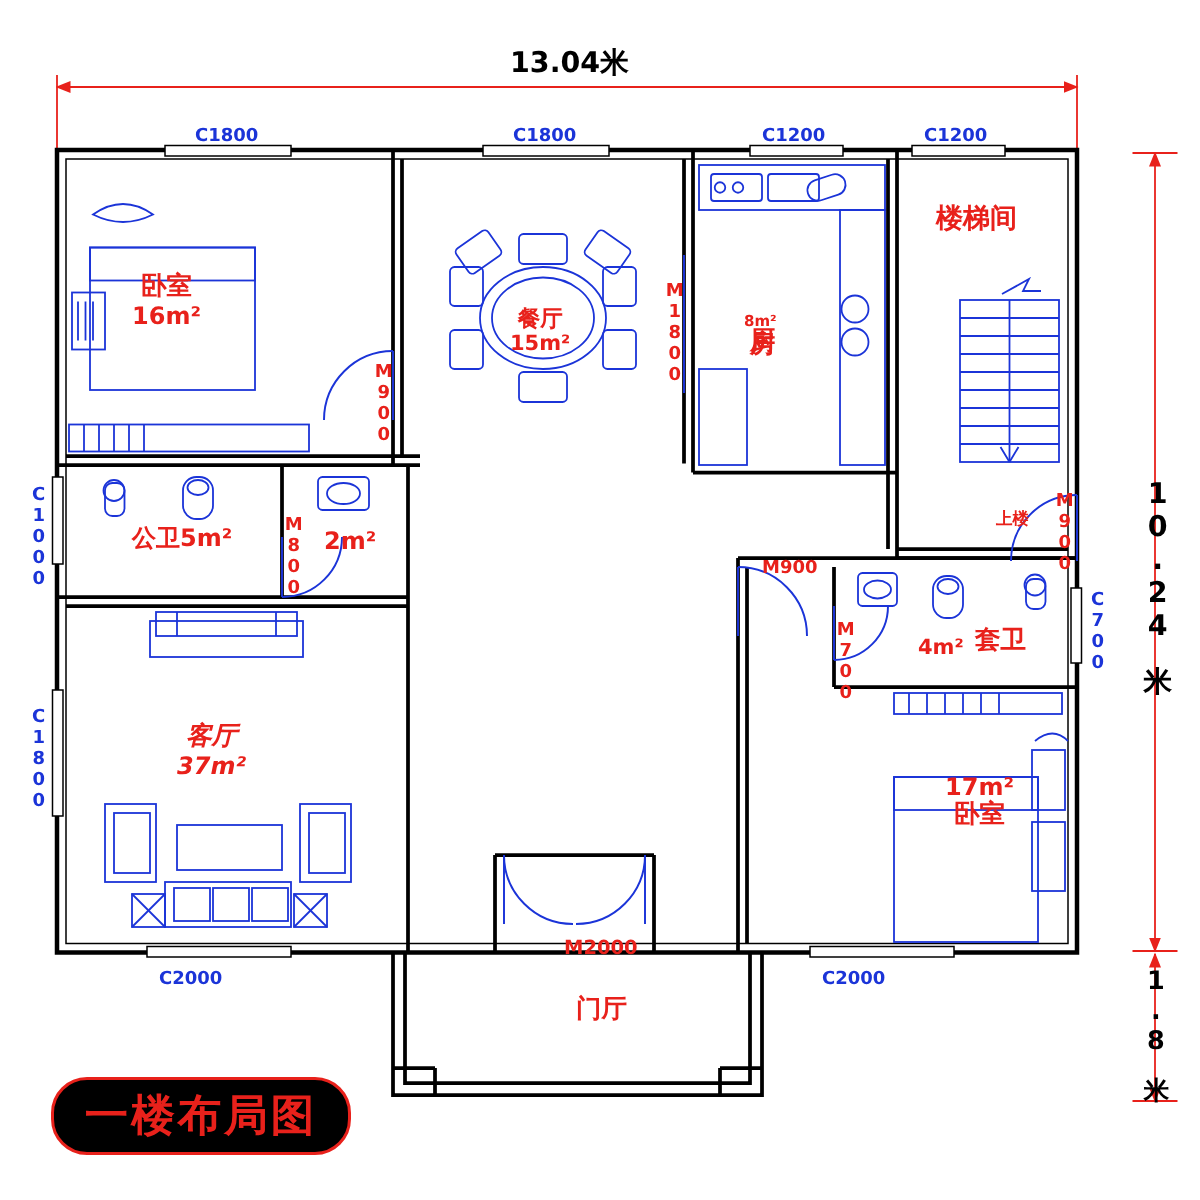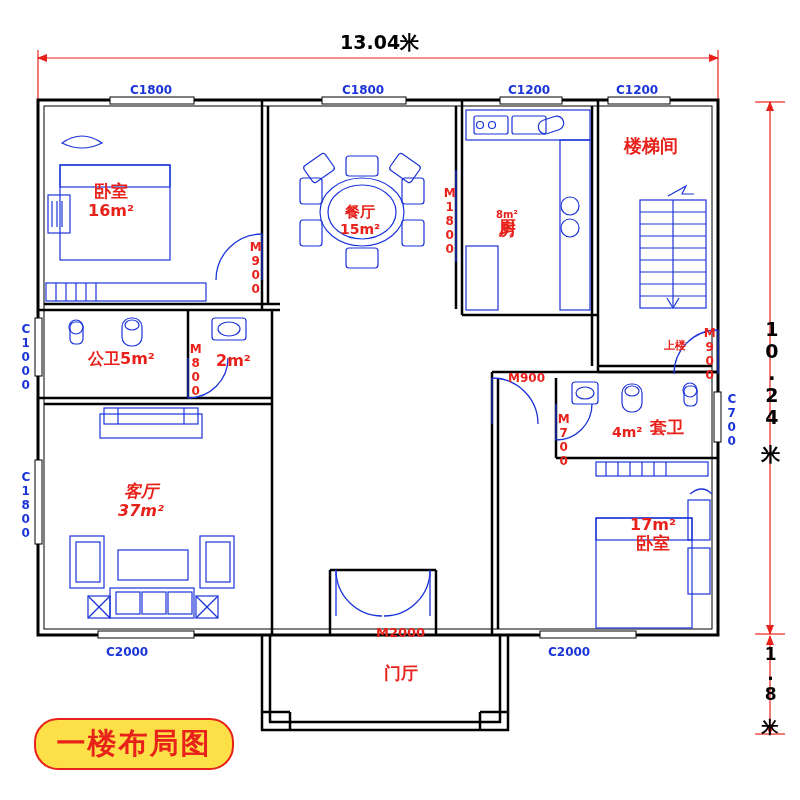--- a/index.html
+++ b/index.html
@@ -5,21 +5,21 @@
   html,body{margin:0;padding:0;background:#ffffff;}
   body{width:800px;height:800px;position:relative;font-family:"DejaVu Sans","Liberation Sans",sans-serif;overflow:hidden;}
   #plan{position:absolute;left:0;top:0;width:800px;height:800px;}
   .lbl{position:absolute;white-space:nowrap;line-height:1.15;}
   .red{color:#e8211b;}
   .blue{color:#1b34d8;}
   .black{color:#000000;}
   .b{font-weight:bold;}
   .vert{writing-mode:vertical-rl;text-orientation:upright;}
   .ctr{text-align:center;}
-  #titlebox{position:absolute;left:34px;top:718px;width:196px;height:48px;background:#fde047;border:2px solid #e8211b;border-radius:24px;display:flex;align-items:center;justify-content:center;}
+  #titlebox{position:absolute;left:34px;top:718px;width:196px;height:48px;background:#000000;border:2px solid #e8211b;border-radius:24px;display:flex;align-items:center;justify-content:center;}
   #titlebox span{color:#e8211b;font-weight:bold;font-size:29px;letter-spacing:2px;}
 </style>
 </head>
 <body>
 
 <svg id="plan" viewBox="0 0 800 800">
   <defs>
     <marker id="ar" markerWidth="10" markerHeight="8" refX="9" refY="4" orient="auto" markerUnits="userSpaceOnUse">
       <path d="M0,0 L10,4 L0,8 z" fill="#e8211b"></path>
     </marker>

